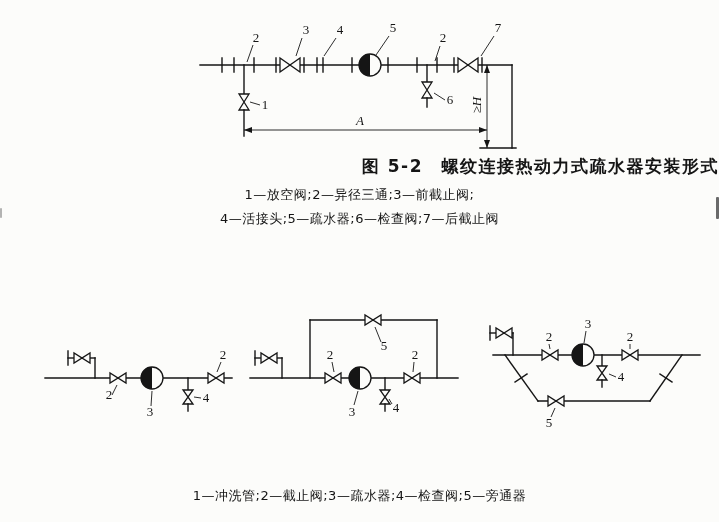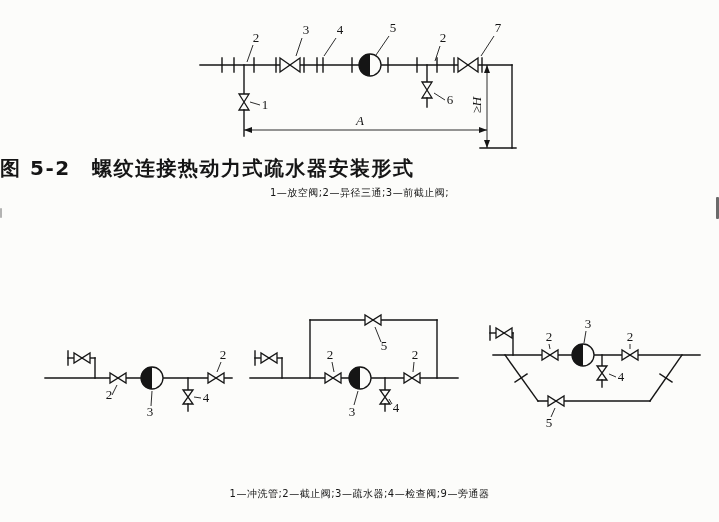--- a/index.html
+++ b/index.html
@@ -5,23 +5,23 @@
   html,body{margin:0;padding:0;background:#e8e8e8;}
   .page{position:relative;width:719px;height:522px;background:#fcfcfa;overflow:hidden;
         font-family:"DejaVu Sans",sans-serif;color:#151515;}
   svg{position:absolute;}
   .pipe{stroke:#151515;stroke-width:1.4;fill:none;stroke-linecap:square;}
   .thin{stroke:#151515;stroke-width:0.9;fill:none;}
   .sym{stroke:#151515;stroke-width:1.3;fill:#fcfcfa;}
   .fillb{fill:#151515;stroke:none;}
   text.lbl{font:13px "Liberation Serif",serif;fill:#151515;text-anchor:middle;}
   text.dim{font:italic 13px "Liberation Serif",serif;fill:#151515;text-anchor:middle;}
-  .caption{position:absolute;left:0;width:100%;text-align:left;font-weight:bold;
-           font-size:20px;letter-spacing:1.5px;}
-  .legend{position:absolute;left:0;width:100%;text-align:center;font-size:10px;letter-spacing:0.5px;}
+  .caption{position:absolute;left:0;width:100%;text-align:right;font-weight:bold;
+           font-size:17px;letter-spacing:1.5px;}
+  .legend{position:absolute;left:0;width:100%;text-align:center;font-size:13px;letter-spacing:0.5px;}
   .artifact{position:absolute;background:#6a6a6a;border-radius:1px;}
 </style>
 </head>
 <body>
 
 <div class="page">
 
   <svg style="left:170px;top:10px" width="380" height="150" viewBox="0 0 380 150">
     <defs>
       <marker id="arr" markerUnits="userSpaceOnUse" markerWidth="10" markerHeight="8" refX="8" refY="3" orient="auto-start-reverse">
@@ -108,20 +108,21 @@
     <g>
       <path class="thin" d="M317,55 V138" marker-start="url(#arr)" marker-end="url(#arr)"></path>
       <text class="dim" x="311" y="95" transform="rotate(-90 311 95)">≥H</text>
     </g>
 
     <path class="pipe" d="M310,138 H346"></path>
   </svg>
 
   <div class="caption" style="top:155px">图 5-2　螺纹连接热动力式疏水器安装形式</div>
   <div class="legend" style="top:186px">1—放空阀;2—异径三通;3—前截止阀;</div>
+  <div class="legend" style="top:210px">4—活接头;5—疏水器;6—检查阀;7—后截止阀</div>
 
   <svg style="left:20px;top:298px" width="690" height="150" viewBox="0 0 690 150">
 
     <g>
       <path class="pipe" d="M25,80 H212"></path>
       <g>
         <path class="pipe" d="M48,53 V67"></path>
         <path class="pipe" d="M48,60 H75"></path>
         <path class="sym" d="M54,55 L54,65 L70,55 L70,65 Z"></path>
         <path class="pipe" d="M75,60 V80"></path>
@@ -217,17 +218,17 @@
       <text class="lbl" x="568" y="30">3</text>
       <path class="thin" d="M610,46 L610,51"></path>
       <text class="lbl" x="610" y="43">2</text>
       <path class="thin" d="M596,79 L589,76"></path>
       <text class="lbl" x="601" y="83">4</text>
       <path class="thin" d="M531,119 L535,110"></path>
       <text class="lbl" x="529" y="129">5</text>
     </g>
   </svg>
 
-  <div class="legend" style="top:487px">1—冲洗管;2—截止阀;3—疏水器;4—检查阀;9—旁通器</div>
+  <div class="legend" style="top:487px">1—冲洗管;2—截止阀;3—疏水器;4—检查阀;5—旁通器</div>
 
   <div class="artifact" style="right:0;top:197px;width:3px;height:22px;"></div>
   <div class="artifact" style="left:0;top:208px;width:2px;height:10px;opacity:.5;"></div>
 </div>
 
 </body></html>

